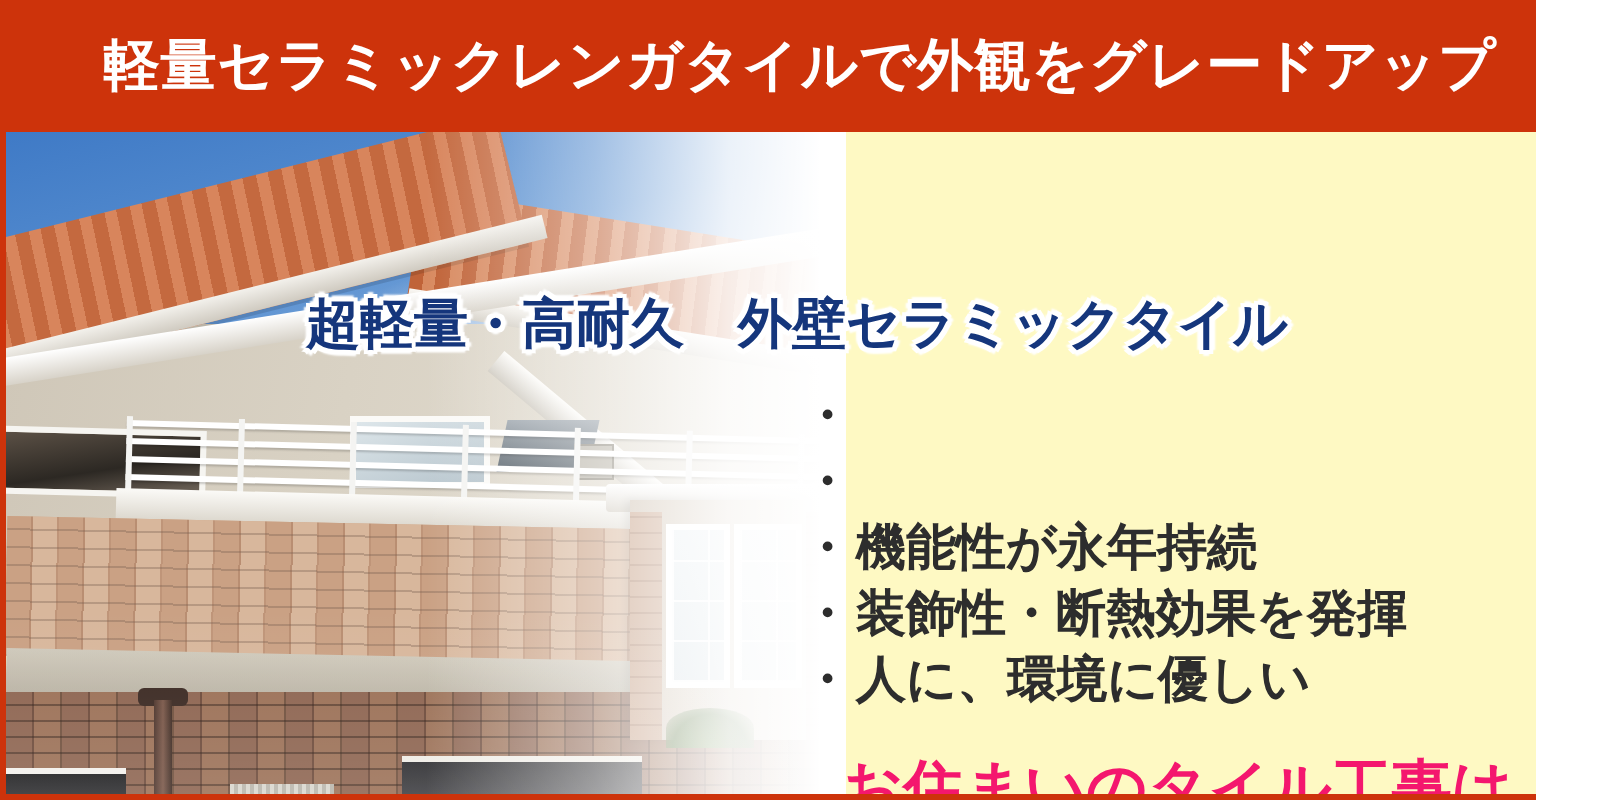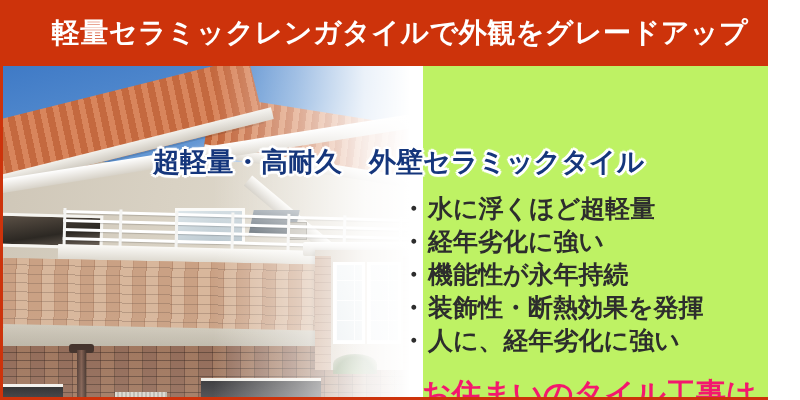--- a/index.html
+++ b/index.html
@@ -44,21 +44,21 @@
     white-space: nowrap;
     z-index: 41;
   }
 
   
   #body-area {
     position: absolute;
     left: 0; top: 66px;
     width: 800px;
     height: 334px;
-    background: #bef264;
+    background: #fef9c3;
     border-left: 3px solid #cd330b;
     border-right: 3px solid #cd330b;
     border-bottom: 3px solid #cd330b;
     box-sizing: border-box;
     overflow: hidden;
   }
 
   
   #photo {
     position: absolute;
@@ -380,36 +380,34 @@
         <div class="fade"></div>
         <div class="fade-top"></div>
       </div>
     </div>
 
     <div id="subtitle">超軽量・高耐久　外壁セラミックタイル</div>
 
     <div id="features">
       <div class="feature">
         <span class="dot">・</span>
-        <span>水に浮くほど超軽量</span>
       </div>
       <div class="feature">
         <span class="dot">・</span>
-        <span>経年劣化に強い</span>
       </div>
       <div class="feature">
         <span class="dot">・</span>
         <span>機能性が永年持続</span>
       </div>
       <div class="feature">
         <span class="dot">・</span>
         <span>装飾性・断熱効果を発揮</span>
       </div>
       <div class="feature">
         <span class="dot">・</span>
-        <span>人に、経年劣化に強い</span>
+        <span>人に、環境に優しい</span>
       </div>
     </div>
 
     <div id="cta">お住まいのタイル工事は</div>
 
   </div>
 </div>
 
 </body></html>

